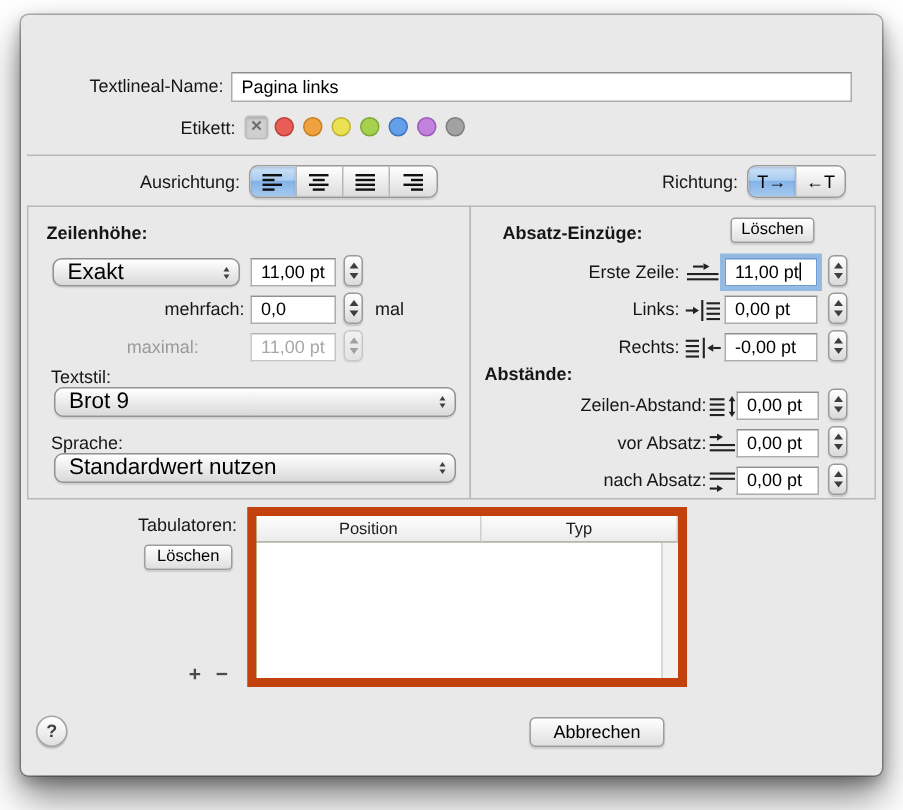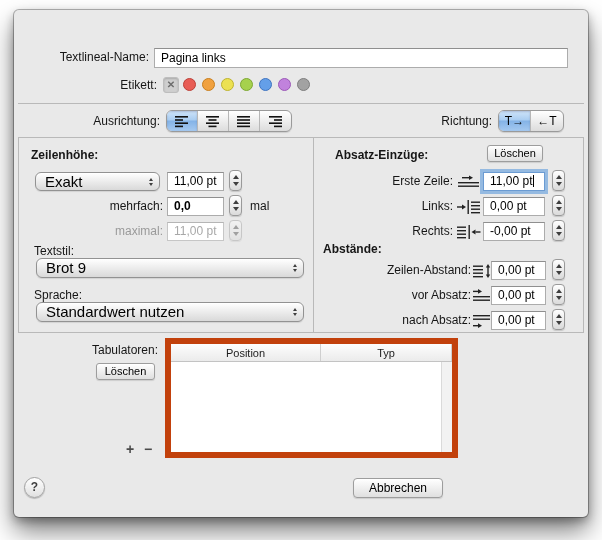--- a/index.html
+++ b/index.html
@@ -147,28 +147,28 @@
         <span class="tri-dn sm"></span>
       </span>
   </div>
   <div class="tfield" style="left:153px;top:162px;width:57px;">11,00 pt</div>
   <div class="stepper" style="left:215px;top:160px;">
       <span class="tri-up"></span>
       <span class="tri-dn"></span>
     </div>
 
   <div class="rlabel" style="left:40px;width:109px;top:187px;">mehrfach:</div>
-  <div class="tfield" style="left:153px;top:187px;width:57px;font-weight:bold;">0,0</div>
+  <div class="tfield" style="left:153px;top:187px;width:57px;">0,0</div>
   <div class="stepper" style="left:215px;top:185px;">
       <span class="tri-up"></span>
       <span class="tri-dn"></span>
     </div>
   <div class="llabel" style="left:236px;top:187px;">mal</div>
 
-  <div class="rlabel gray" style="left:40px;width:109px;top:212px;">maximal:</div>
+  <div class="rlabel gray" style="left:40px;width:109px;top:212px;text-align:center;">maximal:</div>
   <div class="tfield disabled" style="left:153px;top:212px;width:57px;">11,00 pt</div>
   <div class="stepper disabled" style="left:215px;top:210px;">
       <span class="tri-up"></span>
       <span class="tri-dn"></span>
     </div>
 
   <div class="llabel" style="left:20px;top:232px;">Textstil:</div>
   <div class="popup" style="left:22px;top:248px;width:268px;">
     <span>Brot 9</span>
     <span class="arrows">

